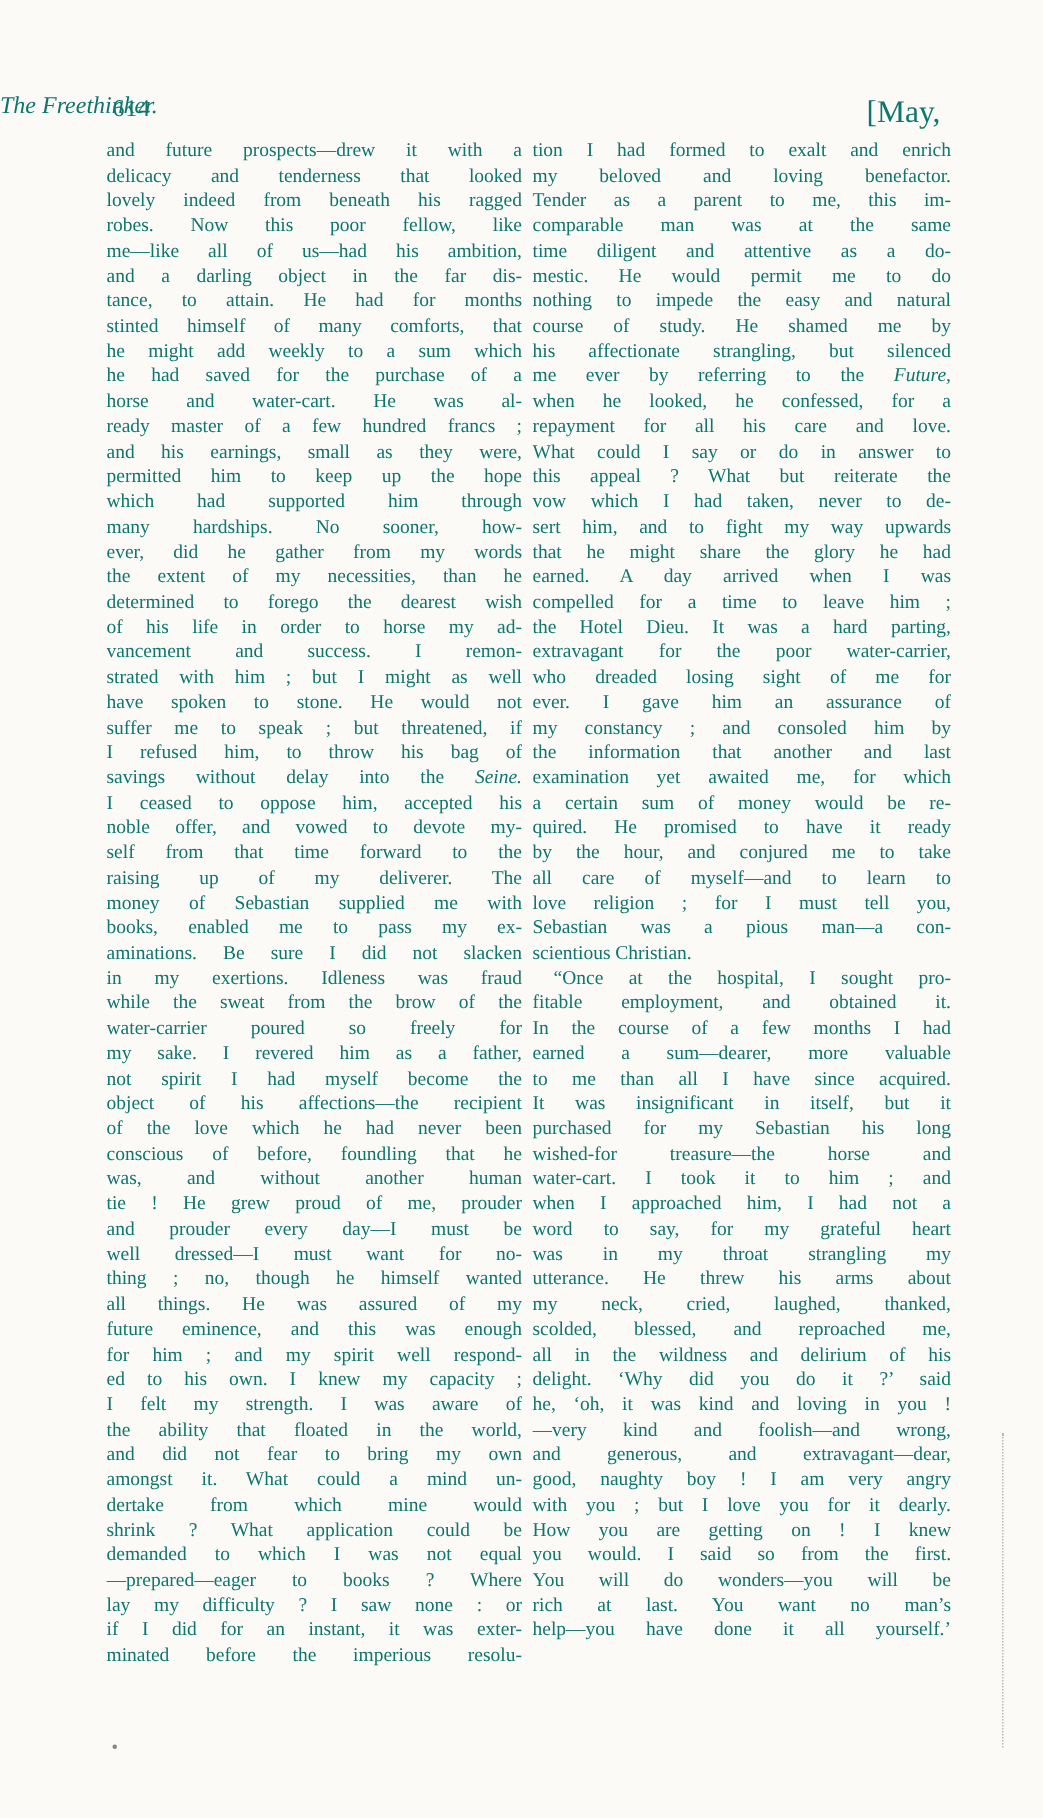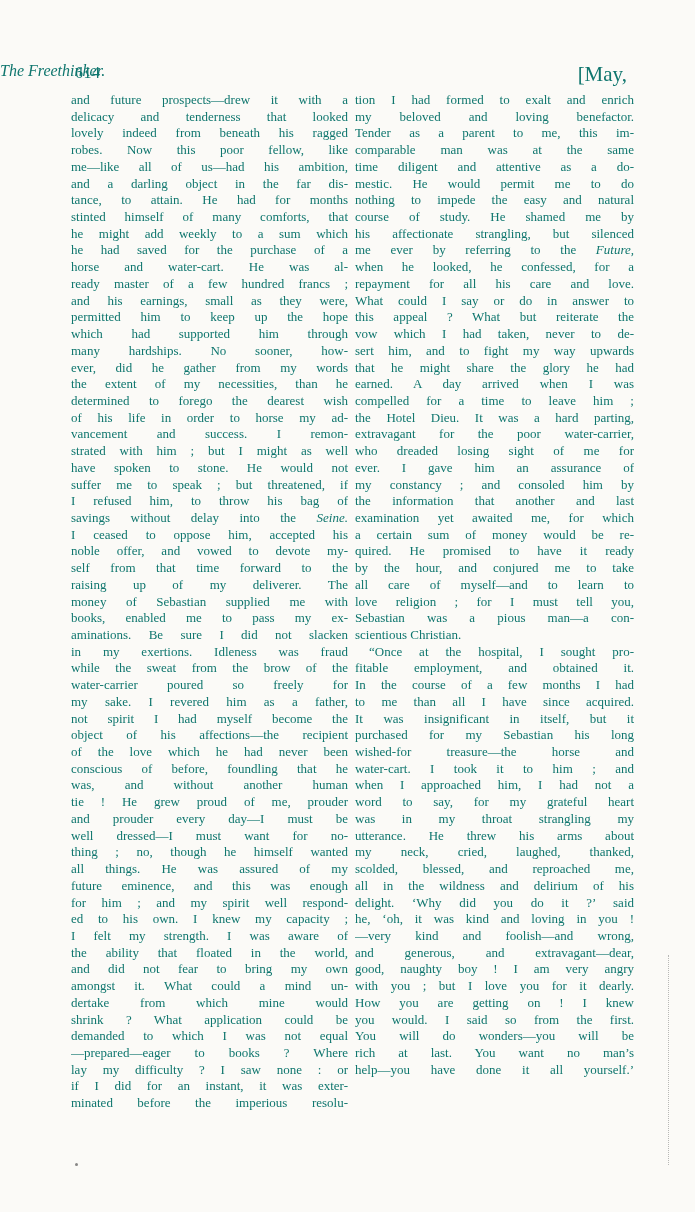--- a/index.html
+++ b/index.html
@@ -143,20 +143,21 @@
         <div class="line"><span>a certain sum of money would be re-</span></div>
         <div class="line"><span>quired. He promised to have it ready</span></div>
         <div class="line"><span>by the hour, and conjured me to take</span></div>
         <div class="line"><span>all care of myself—and to learn to</span></div>
         <div class="line"><span>love religion ; for I must tell you,</span></div>
         <div class="line"><span>Sebastian was a pious man—a con-</span></div>
         <div class="line plain"><span>scientious Christian.</span></div>
         <div class="line indent"><span>“Once at the hospital, I sought pro-</span></div>
         <div class="line"><span>fitable employment, and obtained it.</span></div>
         <div class="line"><span>In the course of a few months I had</span></div>
+        <div class="line"><span>earned a sum—dearer, more valuable</span></div>
         <div class="line"><span>to me than all I have since acquired.</span></div>
         <div class="line"><span>It was insignificant in itself, but it</span></div>
         <div class="line"><span>purchased for my Sebastian his long</span></div>
         <div class="line"><span>wished-for treasure—the horse and</span></div>
         <div class="line"><span>water-cart. I took it to him ; and</span></div>
         <div class="line"><span>when I approached him, I had not a</span></div>
         <div class="line"><span>word to say, for my grateful heart</span></div>
         <div class="line"><span>was in my throat strangling my</span></div>
         <div class="line"><span>utterance. He threw his arms about</span></div>
         <div class="line"><span>my neck, cried, laughed, thanked,</span></div>

